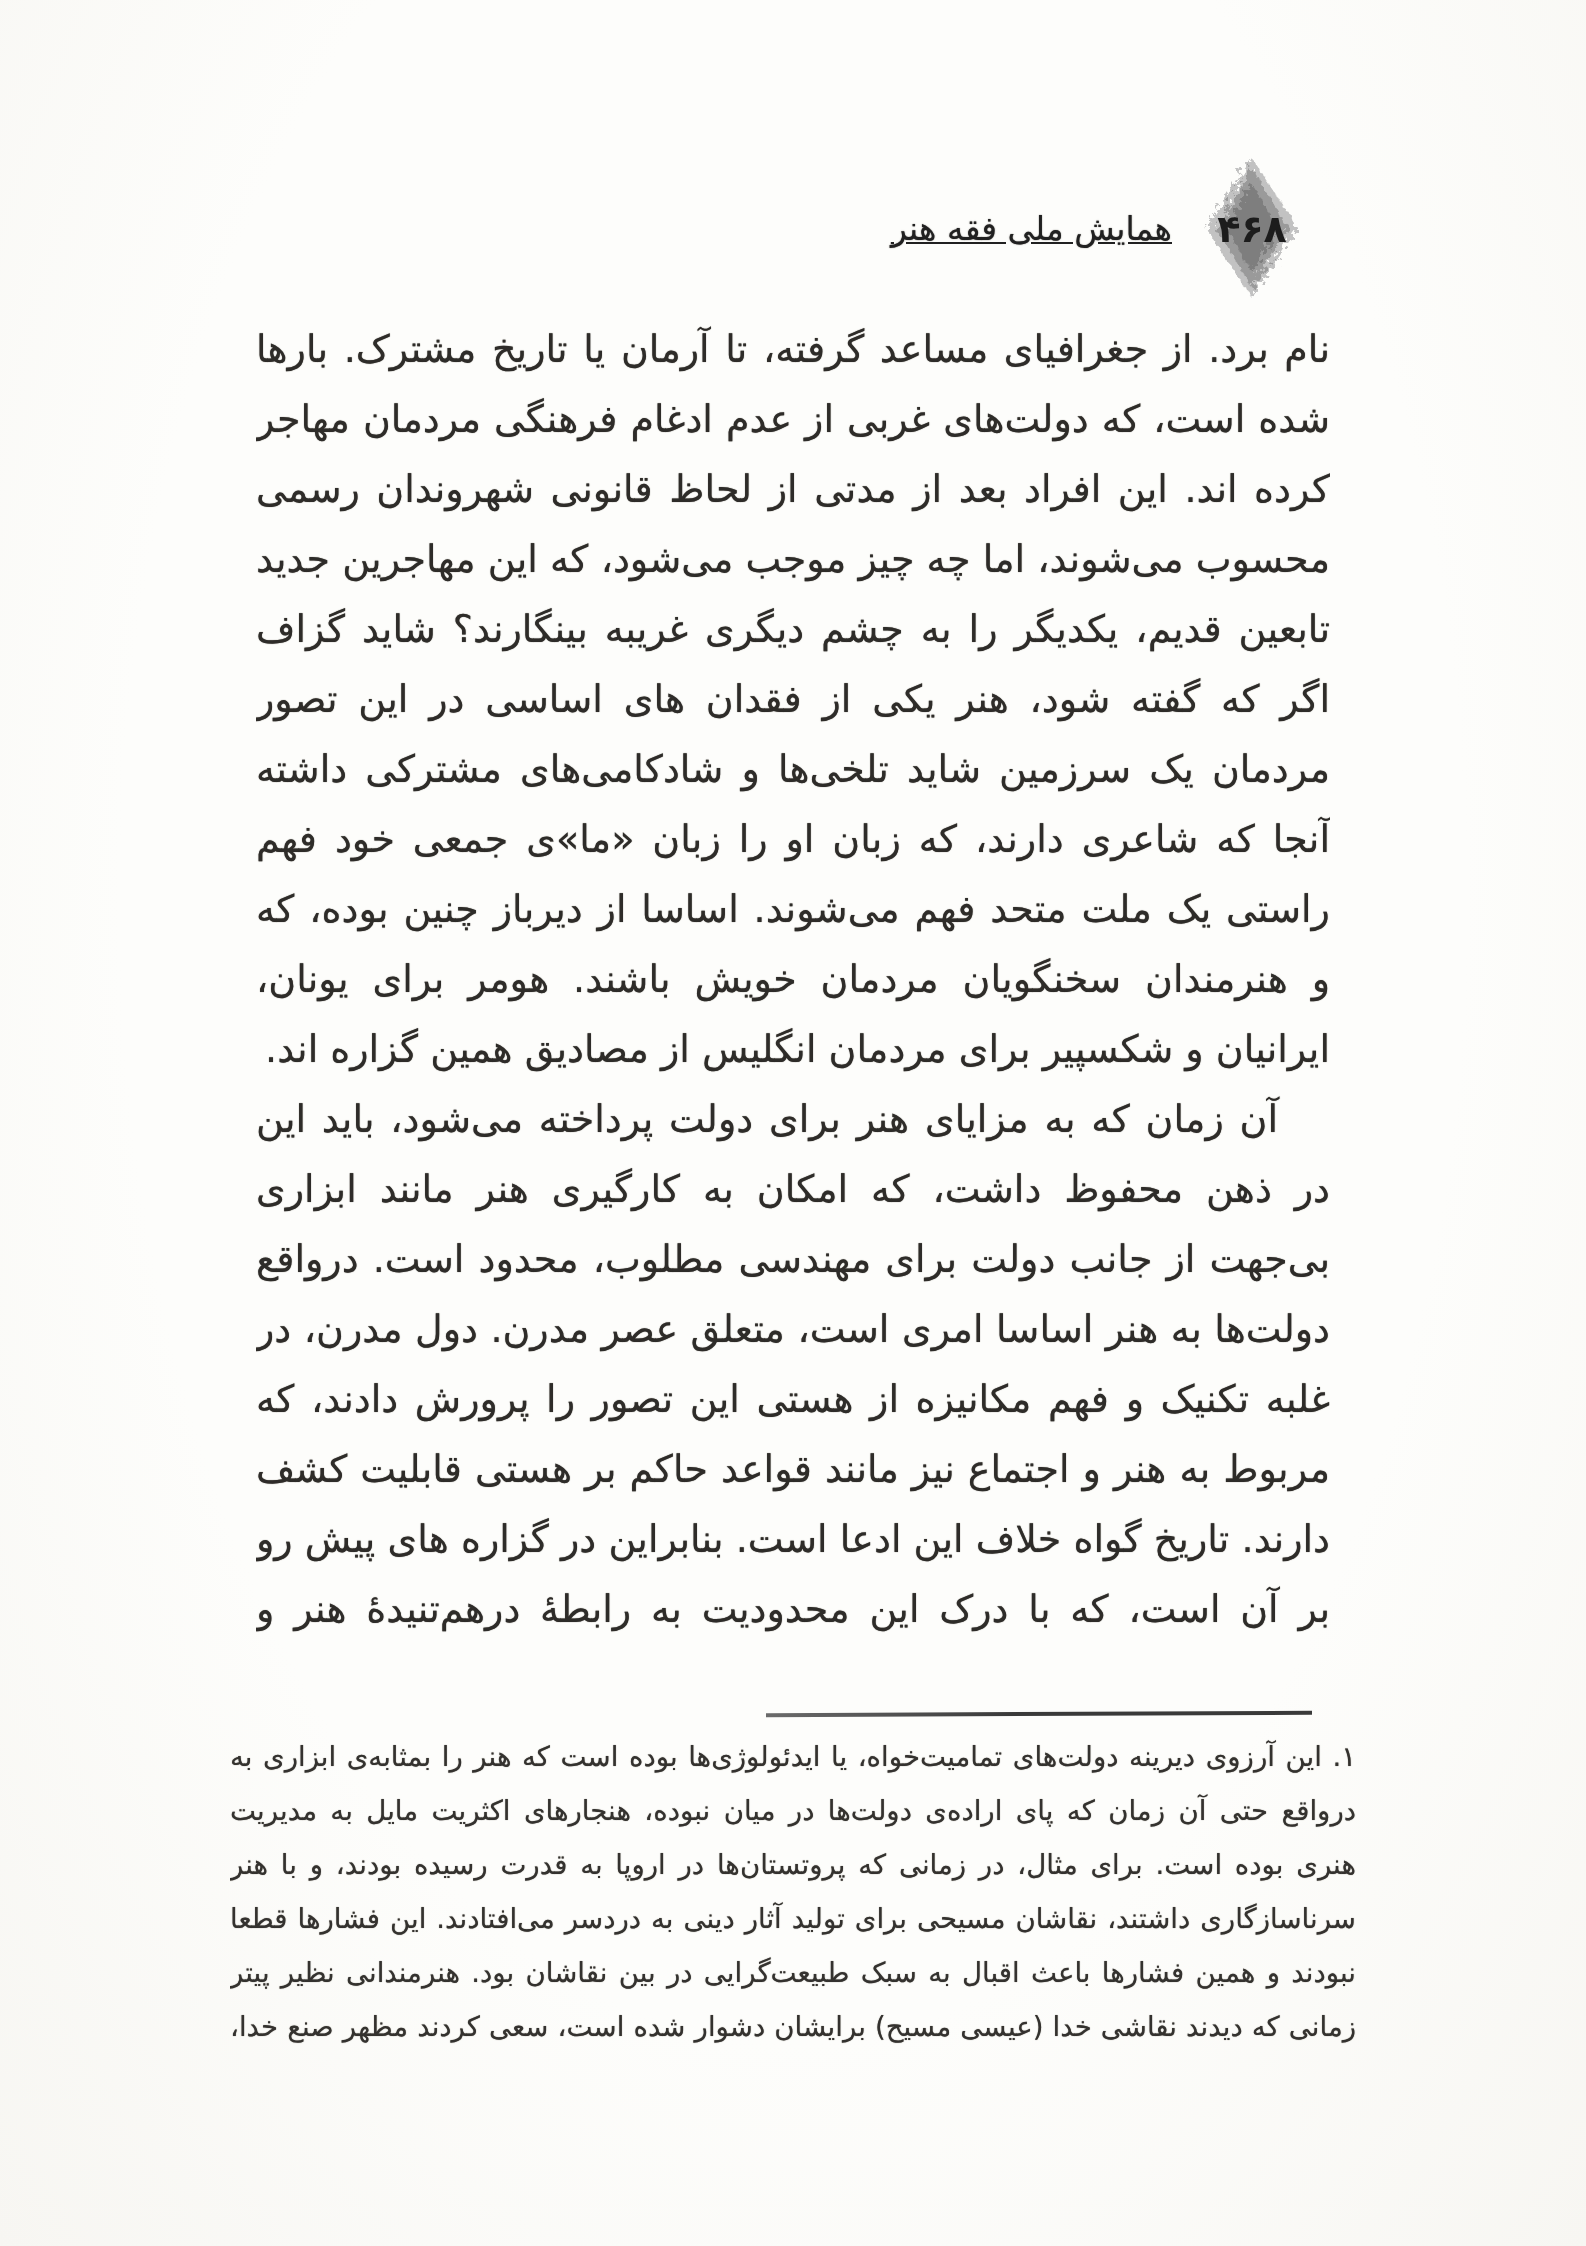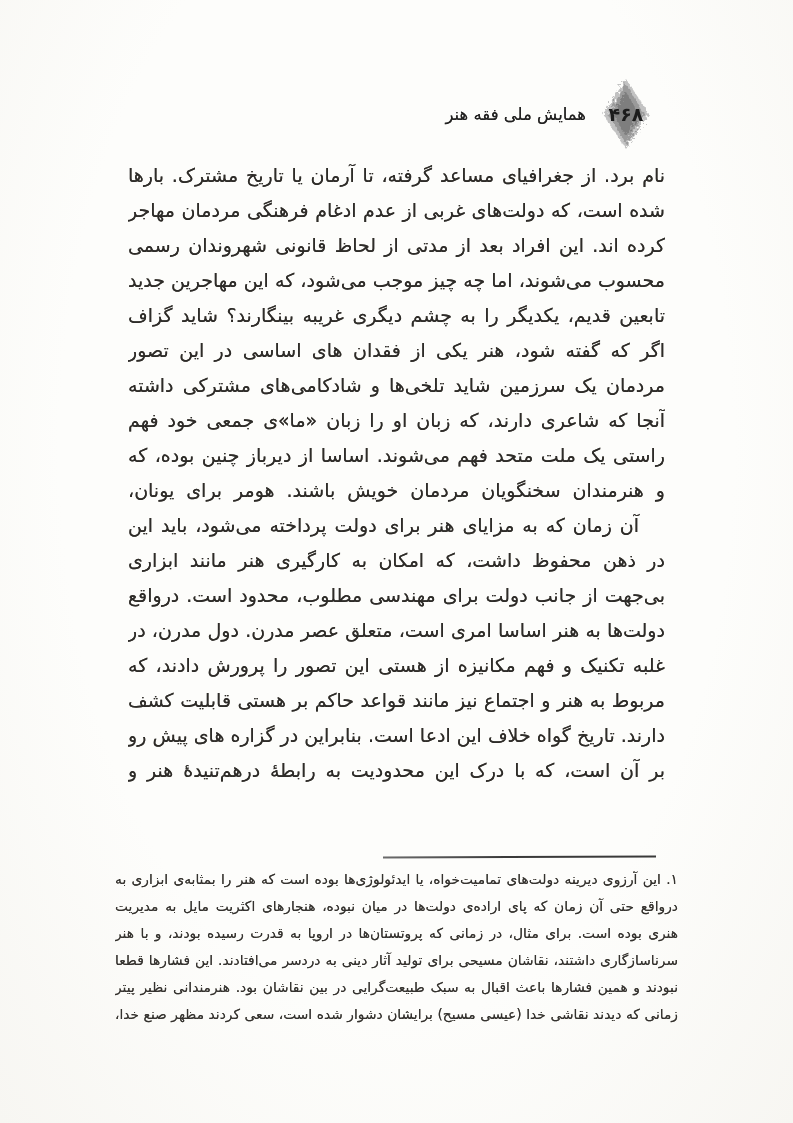--- a/index.html
+++ b/index.html
@@ -28,20 +28,21 @@
     align-items: center;
     gap: 9px;
   }
   .ornament { width: 62px; height: 72px; flex: 0 0 auto; }
   .header-title {
     font-size: 16.5px;
     color: #212121;
     letter-spacing: 0.2px;
     white-space: nowrap;
     text-shadow: 0 0 0.6px #55514c;
+    text-decoration: underline;
   }
 
   
   .body-text {
     position: absolute;
     top: 158px;
     right: 128px;
     width: 537px;
   }
   .line {
@@ -129,20 +130,21 @@
       <div class="line">اگر که گفته شود، هنر یکی از فقدان های اساسی در این تصور شکاف است.</div>
 
       <div class="line">مردمان یک سرزمین شاید تلخی‌ها و شادکامی‌های مشترکی داشته باشند؛ اما</div>
 
       <div class="line">آنجا که شاعری دارند، که زبان او را زبان «ما»ی جمعی خود فهم می‌کنند، به</div>
 
       <div class="line">راستی یک ملت متحد فهم می‌شوند. اساسا از دیرباز چنین بوده، که شاعران</div>
 
       <div class="line">و هنرمندان سخنگویان مردمان خویش باشند. هومر برای یونان، حافظ برای</div>
 
+      <div class="line par-end">ایرانیان و شکسپیر برای مردمان انگلیس از مصادیق همین گزاره اند.</div>
 
       <div class="line indent">آن زمان که به مزایای هنر برای دولت پرداخته می‌شود، باید این نکته را</div>
 
       <div class="line">در ذهن محفوظ داشت، که امکان به کارگیری هنر مانند ابزاری صرف، اخته و</div>
 
       <div class="line">بی‌جهت از جانب دولت برای مهندسی مطلوب، محدود است. درواقع التفات</div>
 
       <div class="line">دولت‌ها به هنر اساسا امری است، متعلق عصر مدرن. دول مدرن، در زمانهٔ</div>
 
       <div class="line">غلبه تکنیک و فهم مکانیزه از هستی این تصور را پرورش دادند، که قواعد</div>

